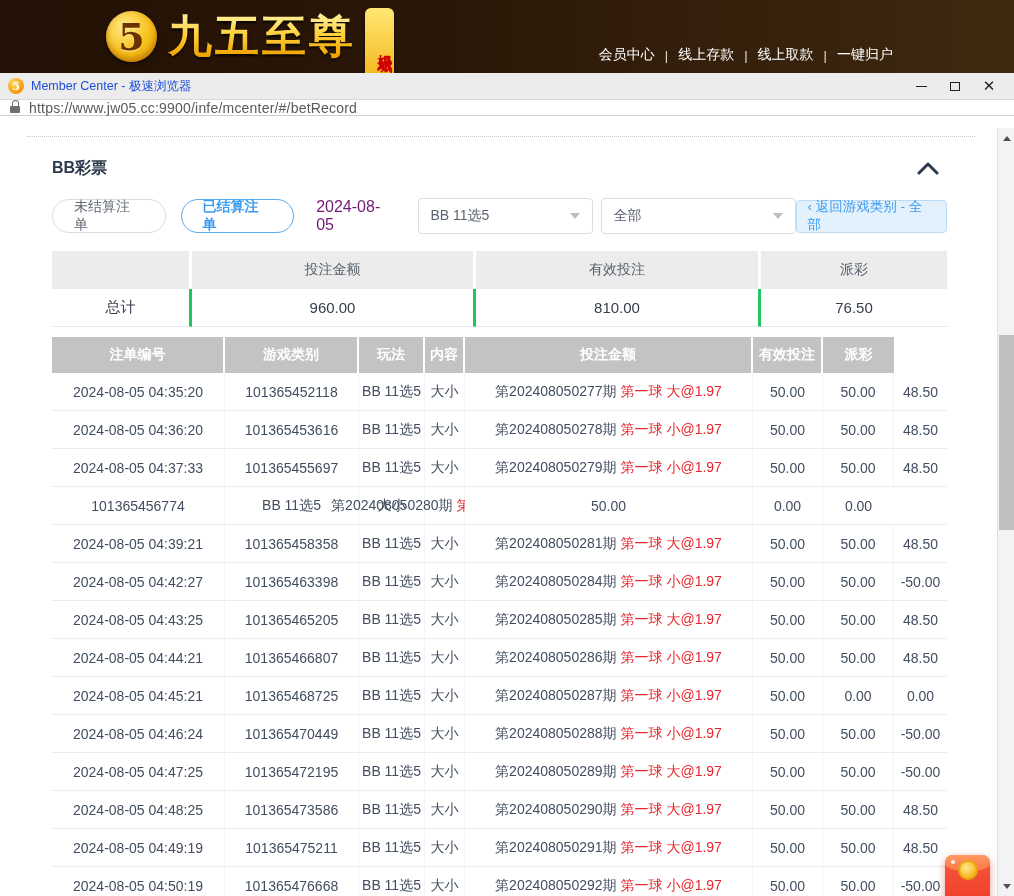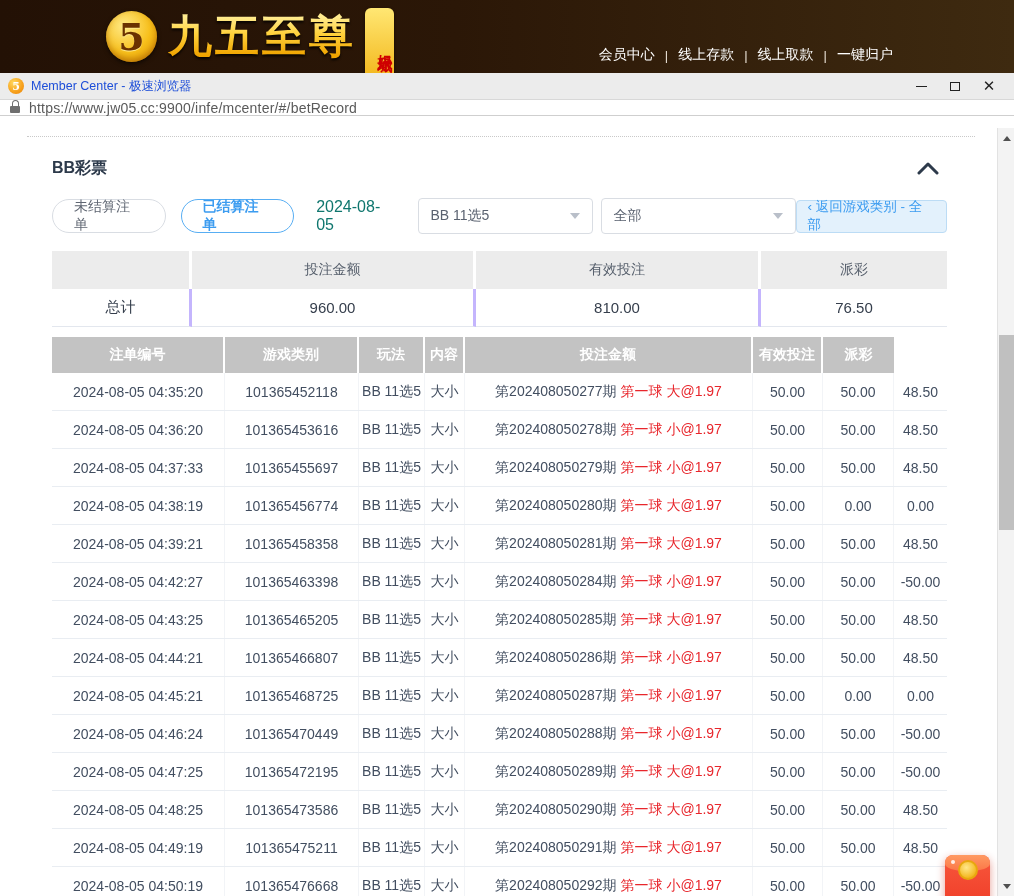--- a/index.html
+++ b/index.html
@@ -61,38 +61,38 @@
 
   .section-head { margin-top:30px; display:flex; align-items:center; justify-content:space-between; }
   .section-title { font-size:16px; font-weight:bold; color:#2d3a4b; }
   .chev-up { cursor:pointer; margin-right:8px; }
 
   .filter-row { margin-top:19px; display:flex; align-items:center; height:36px; }
   .pill { height:34px; padding:0 21px; border-radius:17px; background:#fff; border:1px solid #d9dde3;
     font-size:14px; color:#5f6672; display:flex; align-items:center; cursor:pointer; }
   .pill + .pill { margin-left:15px; }
   .pill.active { border:1px solid #58aef3; color:#3c9cf0; font-weight:bold; }
-  .date-text { margin-left:22px; font-size:16px; color:#0f766e; }
+  .date-text { margin-left:22px; font-size:16px; color:#701a75; }
   .select { height:36px; width:176px; margin-left:20px; border:1px solid #d9dde3; border-radius:4px;
     background:#fff; display:flex; align-items:center; padding:0 12px; font-size:14px; color:#5a6270; cursor:pointer; }
   .select.second { width:196px; margin-left:8px; }
   .select .caret { margin-left:auto; width:0; height:0; border-left:5px solid transparent;
     border-right:5px solid transparent; border-top:6px solid #b9bfc9; }
   .back-btn { margin-left:auto; height:33px; padding:0 11px; background:#e3f1fc; border:1px solid #bcdcf5;
     border-radius:4px; font-size:13.5px; color:#3c9cf0; display:flex; align-items:center; cursor:pointer; }
 
   
   .summary { margin-top:17px; width:895px; }
   .summary .srow { display:grid; grid-template-columns:140px 284px 285px 186px; }
   .summary .shead .scell { background:#ececec; height:38px; font-size:14px; color:#555e6b;
     display:flex; align-items:center; justify-content:center; border-right:3px solid #fff; }
   .summary .shead .scell:last-child { border-right:none; }
   .summary .sbody .scell { background:#fff; height:38px; font-size:15px; color:#353e4c;
     display:flex; align-items:center; justify-content:center; border-bottom:1px solid #e3e7ee;
-    border-right:3px solid #c4b5fd; }
+    border-right:3px solid #22c55e; }
   .summary .sbody .scell:last-child { border-right:none; }
 
   
   .table { margin-top:10px; width:895px; }
   .thead { display:grid; grid-template-columns:173px 134px 66px 40px 288px 70px 71px 53px; }
   .thead .th { background:#c3c3c3; color:#fff; font-size:14px; font-weight:bold; height:36px;
     display:flex; align-items:center; justify-content:center; border-right:2px solid #fff; }
   .thead .th:last-child { border-right:none; }
   .trow { display:grid; grid-template-columns:173px 134px 66px 40px 288px 70px 71px 53px;
     border-bottom:1px solid #e9edf2; }
@@ -260,21 +260,20 @@
     <div class="td c-content">
       <span class="period">第202408050279期</span>
       <span class="pickwrap red"><span class="pick">第一球 小</span><span class="odds">@1.97</span></span>
     </div>
     <div class="td c-bet">50.00</div>
     <div class="td c-valid">50.00</div>
     <div class="td c-payout">48.50</div>
   </div>
 
   <div class="trow">
-    <div class="td c-time">2024-08-05 04:38:19</div>
     <div class="td c-id">101365456774</div>
     <div class="td c-game">BB 11选5</div>
     <div class="td c-play">大小</div>
     <div class="td c-content">
       <span class="period">第202408050280期</span>
       <span class="pickwrap red"><span class="pick">第一球 大</span><span class="odds">@1.97</span></span>
     </div>
     <div class="td c-bet">50.00</div>
     <div class="td c-valid">0.00</div>
     <div class="td c-payout">0.00</div>

